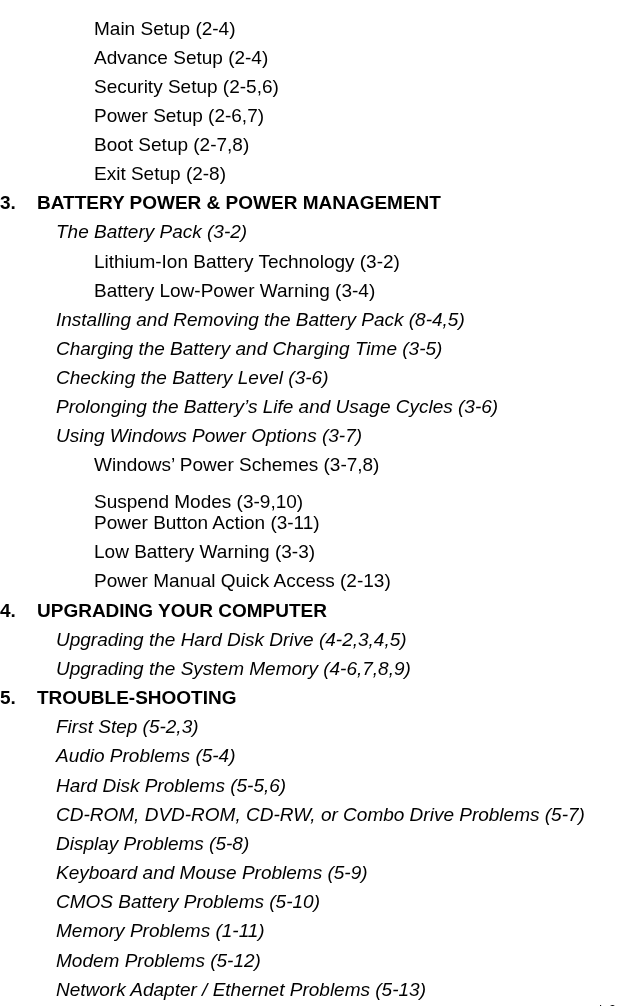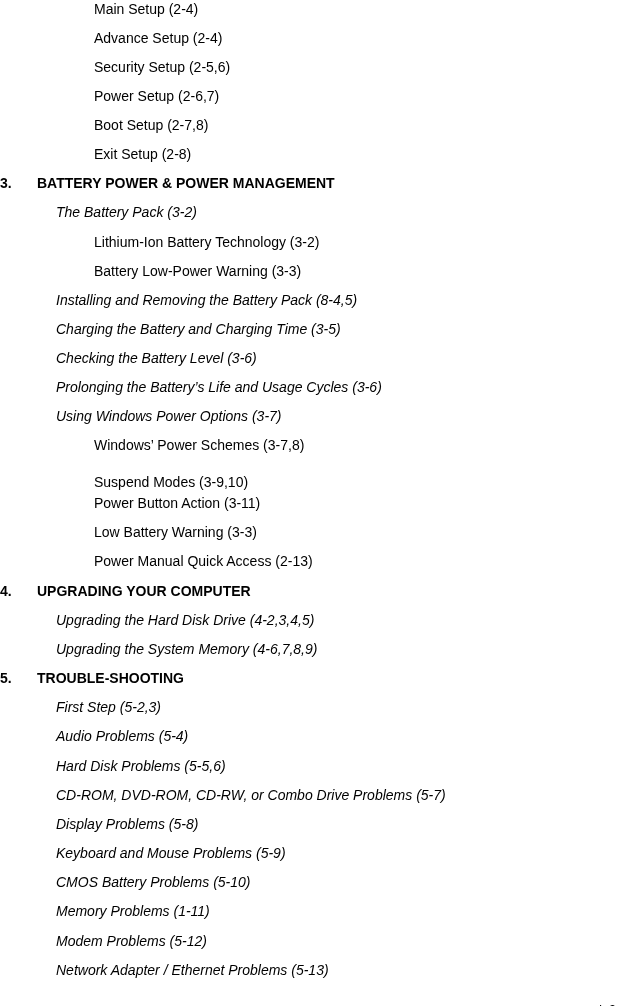--- a/index.html
+++ b/index.html
@@ -17,22 +17,23 @@
     }
     .toc {
       position: absolute;
       left: 0;
       top: 0;
       width: 618px;
     }
     .line {
       position: absolute;
       white-space: nowrap;
-      font-size: 14px;
+      font-size: 19px;
       line-height: 20px;
+      margin-top: 20px;
     }
     .lvl1 { left: 0px; font-weight: bold; }
     .lvl1 .num { display: inline-block; width: 37px; }
     .lvl2 { left: 56px; font-style: italic; }
     .lvl3 { left: 94px; }
     .page-number {
       position: absolute;
       right: 2px;
       top: 990px;
       font-size: 12px;
@@ -49,21 +50,21 @@
   <div class="line lvl3" style="top:57px">Security Setup (2-5,6)</div>
   <div class="line lvl3" style="top:86px">Power Setup (2-6,7)</div>
   <div class="line lvl3" style="top:115px">Boot Setup (2-7,8)</div>
   <div class="line lvl3" style="top:144px">Exit Setup (2-8)</div>
 
   <div class="line lvl1" style="top:173px">
     <span class="num">3.</span><span>BATTERY POWER &amp; POWER MANAGEMENT</span>
   </div>
   <div class="line lvl2" style="top:202px">The Battery Pack (3-2)</div>
   <div class="line lvl3" style="top:232px">Lithium-Ion Battery Technology (3-2)</div>
-  <div class="line lvl3" style="top:261px">Battery Low-Power Warning (3-3)</div>
+  <div class="line lvl3" style="top:261px">Battery Low-Power Warning (3-4)</div>
   <div class="line lvl2" style="top:290px">Installing and Removing the Battery Pack (8-4,5)</div>
   <div class="line lvl2" style="top:319px">Charging the Battery and Charging Time (3-5)</div>
   <div class="line lvl2" style="top:348px">Checking the Battery Level (3-6)</div>
   <div class="line lvl2" style="top:377px">Prolonging the Battery’s Life and Usage Cycles (3-6)</div>
   <div class="line lvl2" style="top:406px">Using Windows Power Options (3-7)</div>
   <div class="line lvl3" style="top:435px">Windows’ Power Schemes (3-7,8)</div>
   <div class="line lvl3" style="top:472px">Suspend Modes (3-9,10)</div>
   <div class="line lvl3" style="top:493px">Power Button Action (3-11)</div>
   <div class="line lvl3" style="top:522px">Low Battery Warning (3-3)</div>
   <div class="line lvl3" style="top:551px">Power Manual Quick Access (2-13)</div>

